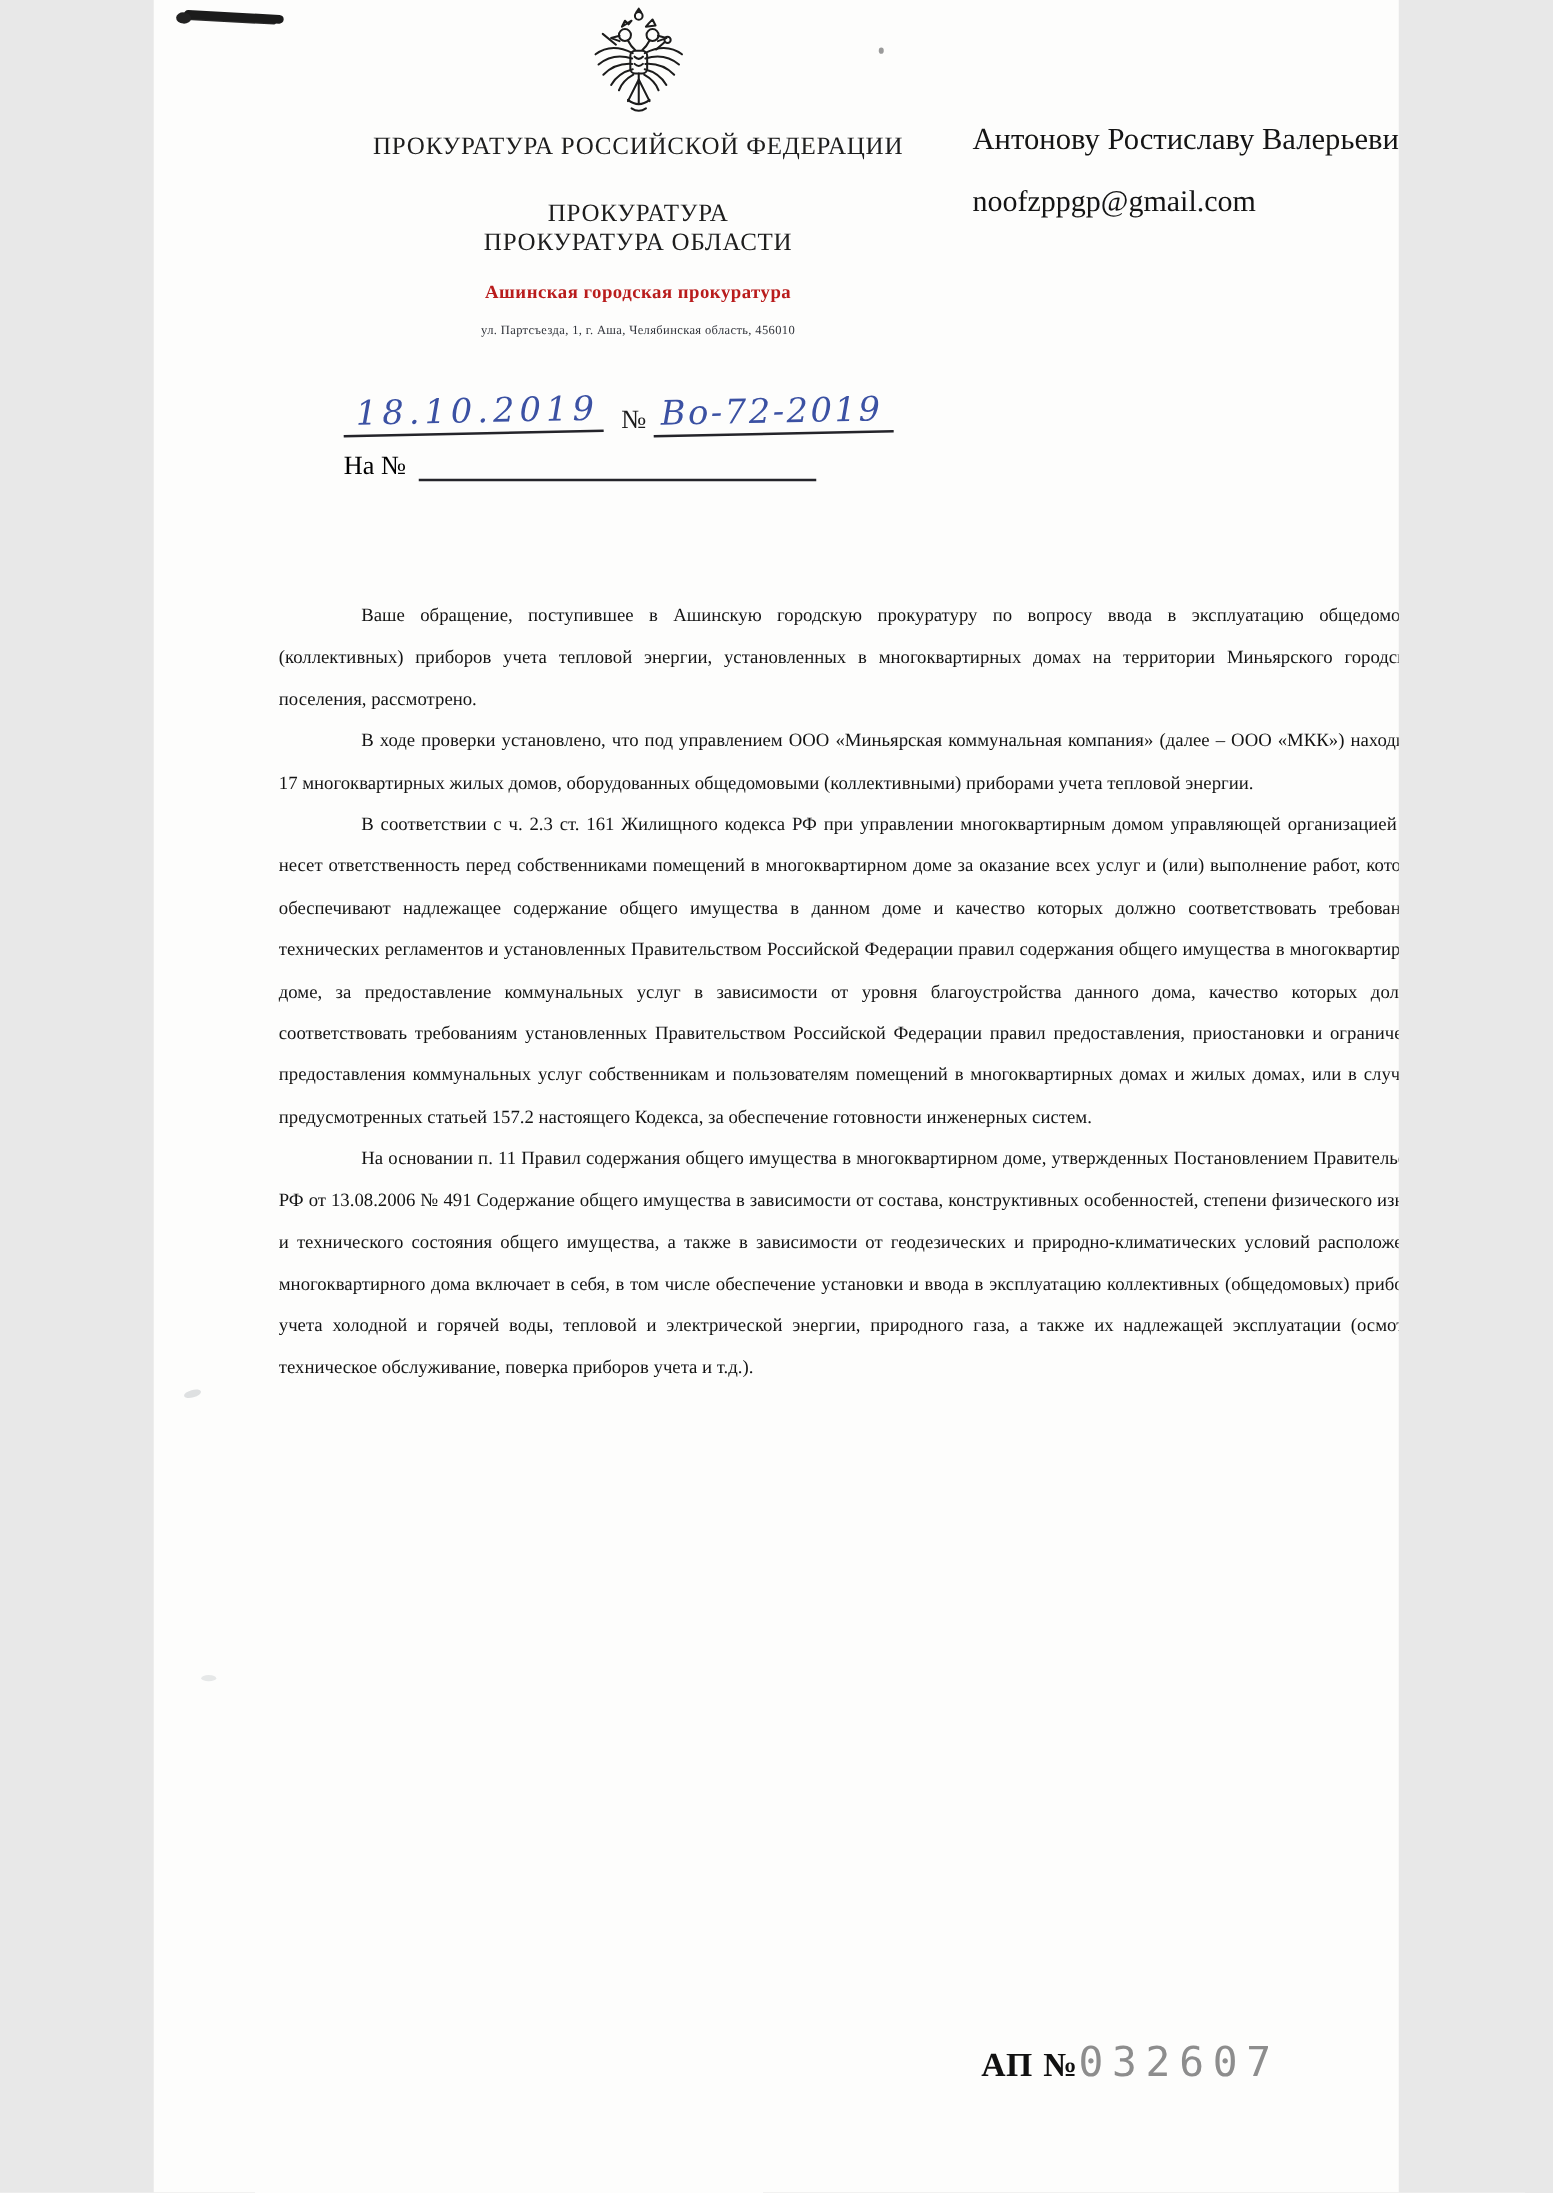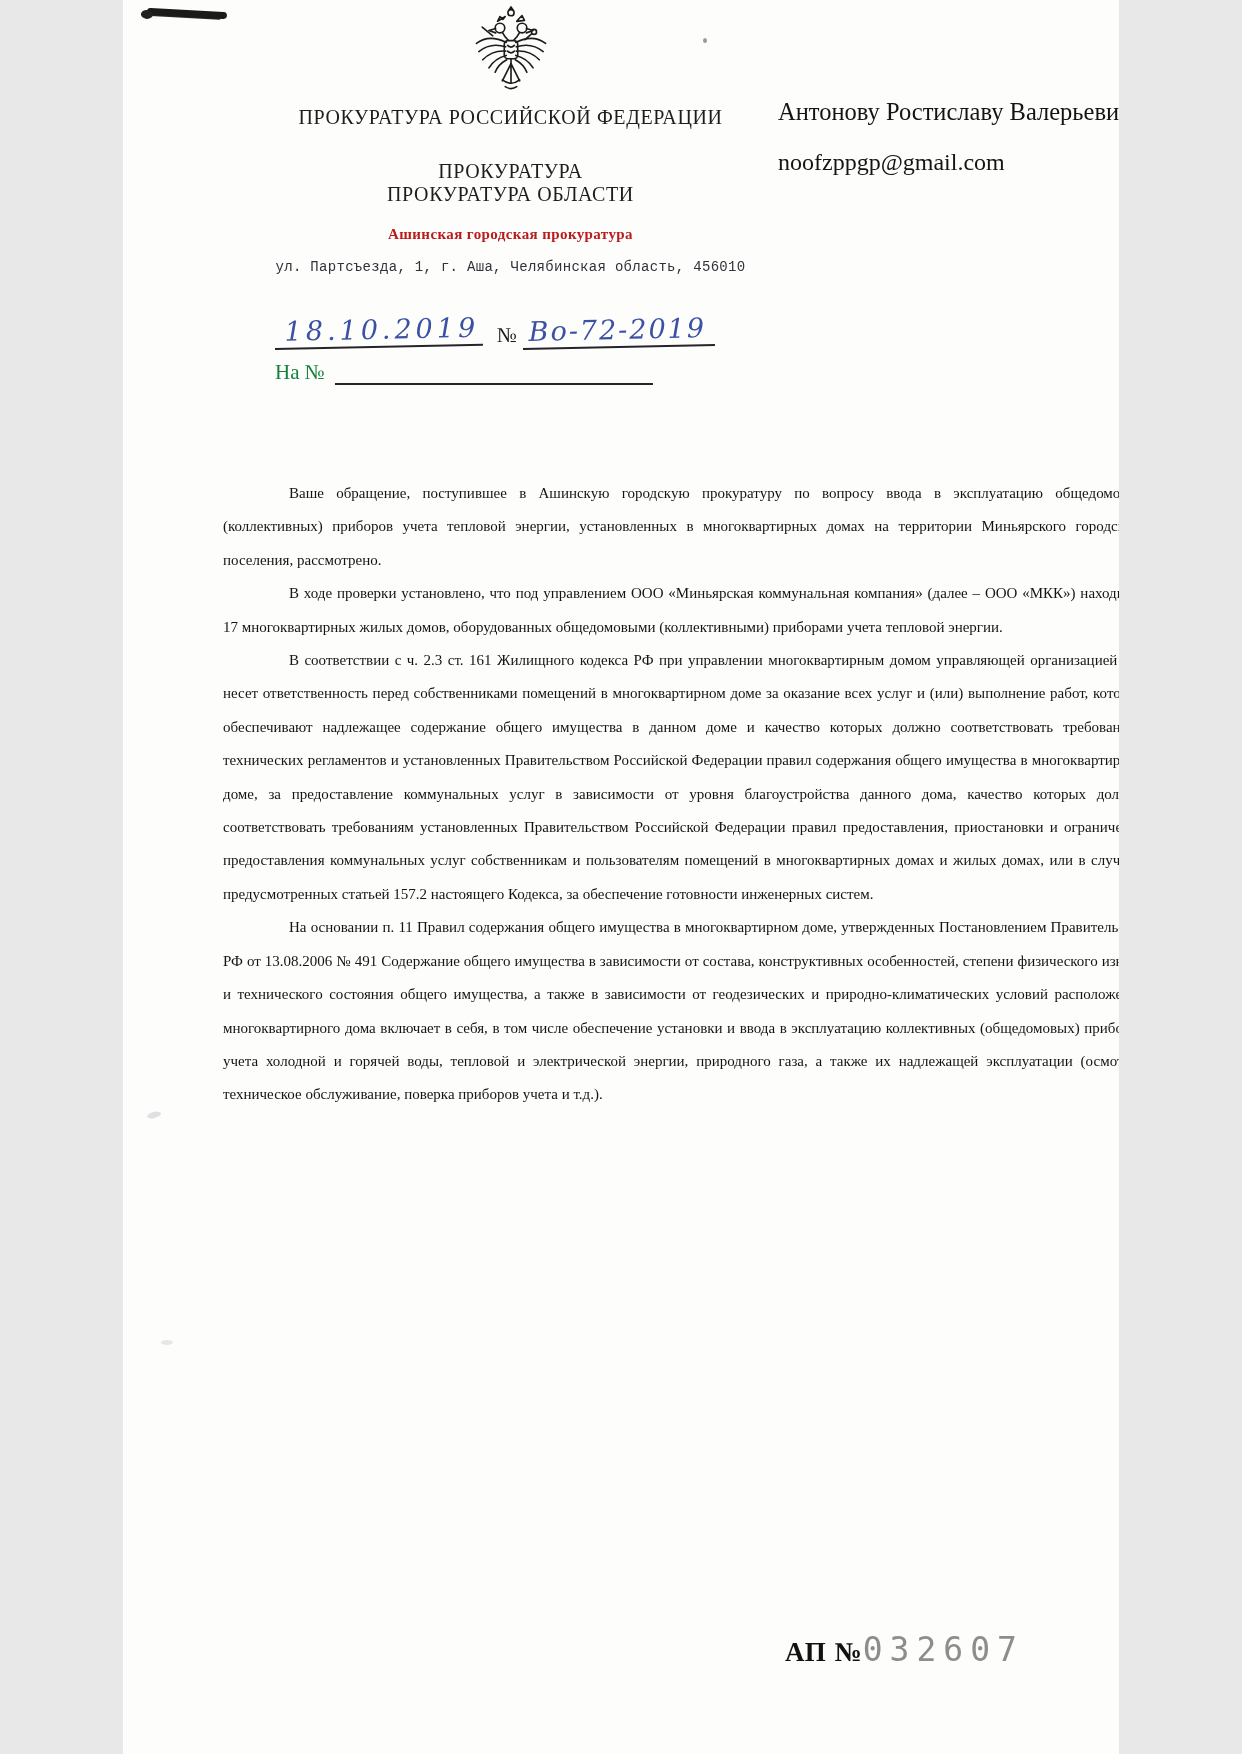--- a/index.html
+++ b/index.html
@@ -46,21 +46,21 @@
   .org2 {
     margin-top: 31px;
     font-size: 20px; line-height: 23px; letter-spacing: 0.6px; color: #1d1d1d;
   }
   .office {
     margin-top: 20px;
     font-size: 15px; font-weight: bold; letter-spacing: 0.4px; color: #b91c1c;
   }
   .address {
     margin-top: 16px;
-    font-size: 14px; letter-spacing: 0.3px; color: #30333a; font-family: Liberation Mono, monospace;
+    font-size: 10px; letter-spacing: 0.3px; color: #30333a;
   }
 
   
   .recipient { position: absolute; left: 655px; top: 98px; width: 460px; }
   .r-name  { font-size: 24.5px; color: #141414; white-space: nowrap; }
   .r-email { margin-top: 23px; font-size: 24px; color: #141414; }
 
   
   .ref { position: absolute; left: 152px; top: 316px; width: 440px; font-size: 20px; }
   .ref-row1 { display: flex; align-items: flex-end; }
@@ -79,21 +79,21 @@
     letter-spacing: 4px;
   }
   .num-label { margin: 0 6px 2px 14px; font-size: 21px; color: #1c1c1c; }
   .hw-num {
     display: inline-block; min-width: 182px;
     border-bottom: 2px solid #24242a;
     padding: 0 4px 1px 6px;
     letter-spacing: 2px;
   }
   .ref-row2 { margin-top: 9px; display: flex; align-items: flex-end; }
-  .na-label { font-size: 21px; color: #15803d; }
+  .na-label { font-size: 21px; color: #000000; }
   .blank-line {
     display: inline-block; width: 318px; height: 24px;
     margin-left: 10px;
     border-bottom: 2px solid #24242a;
   }
 
   
   .body-text {
     position: absolute; left: 100px; top: 477px; width: 922px;
     font-size: 15px; line-height: 33.4px;

